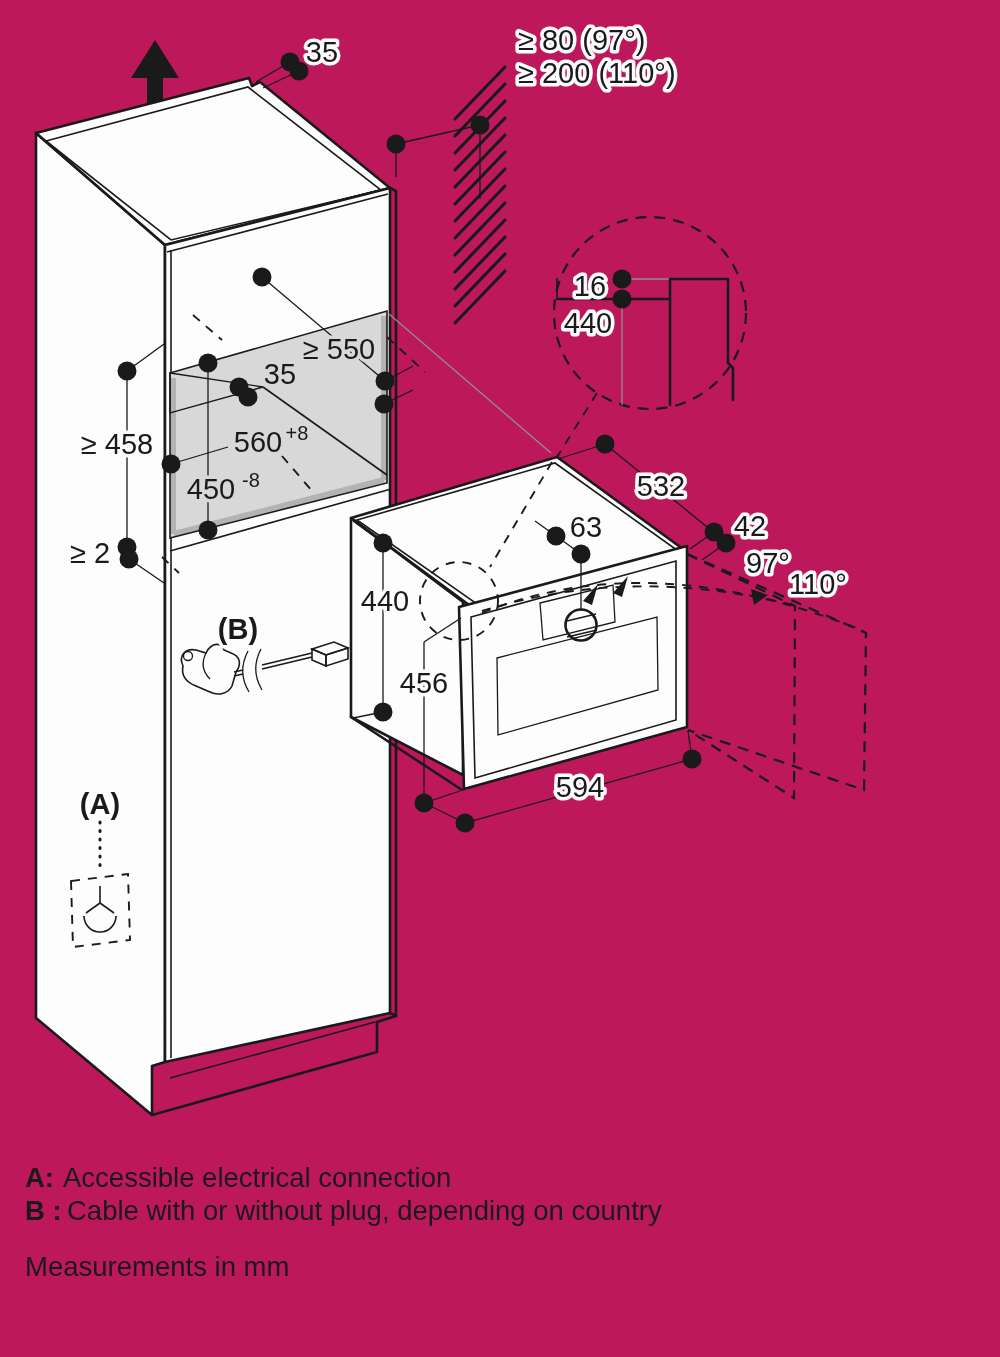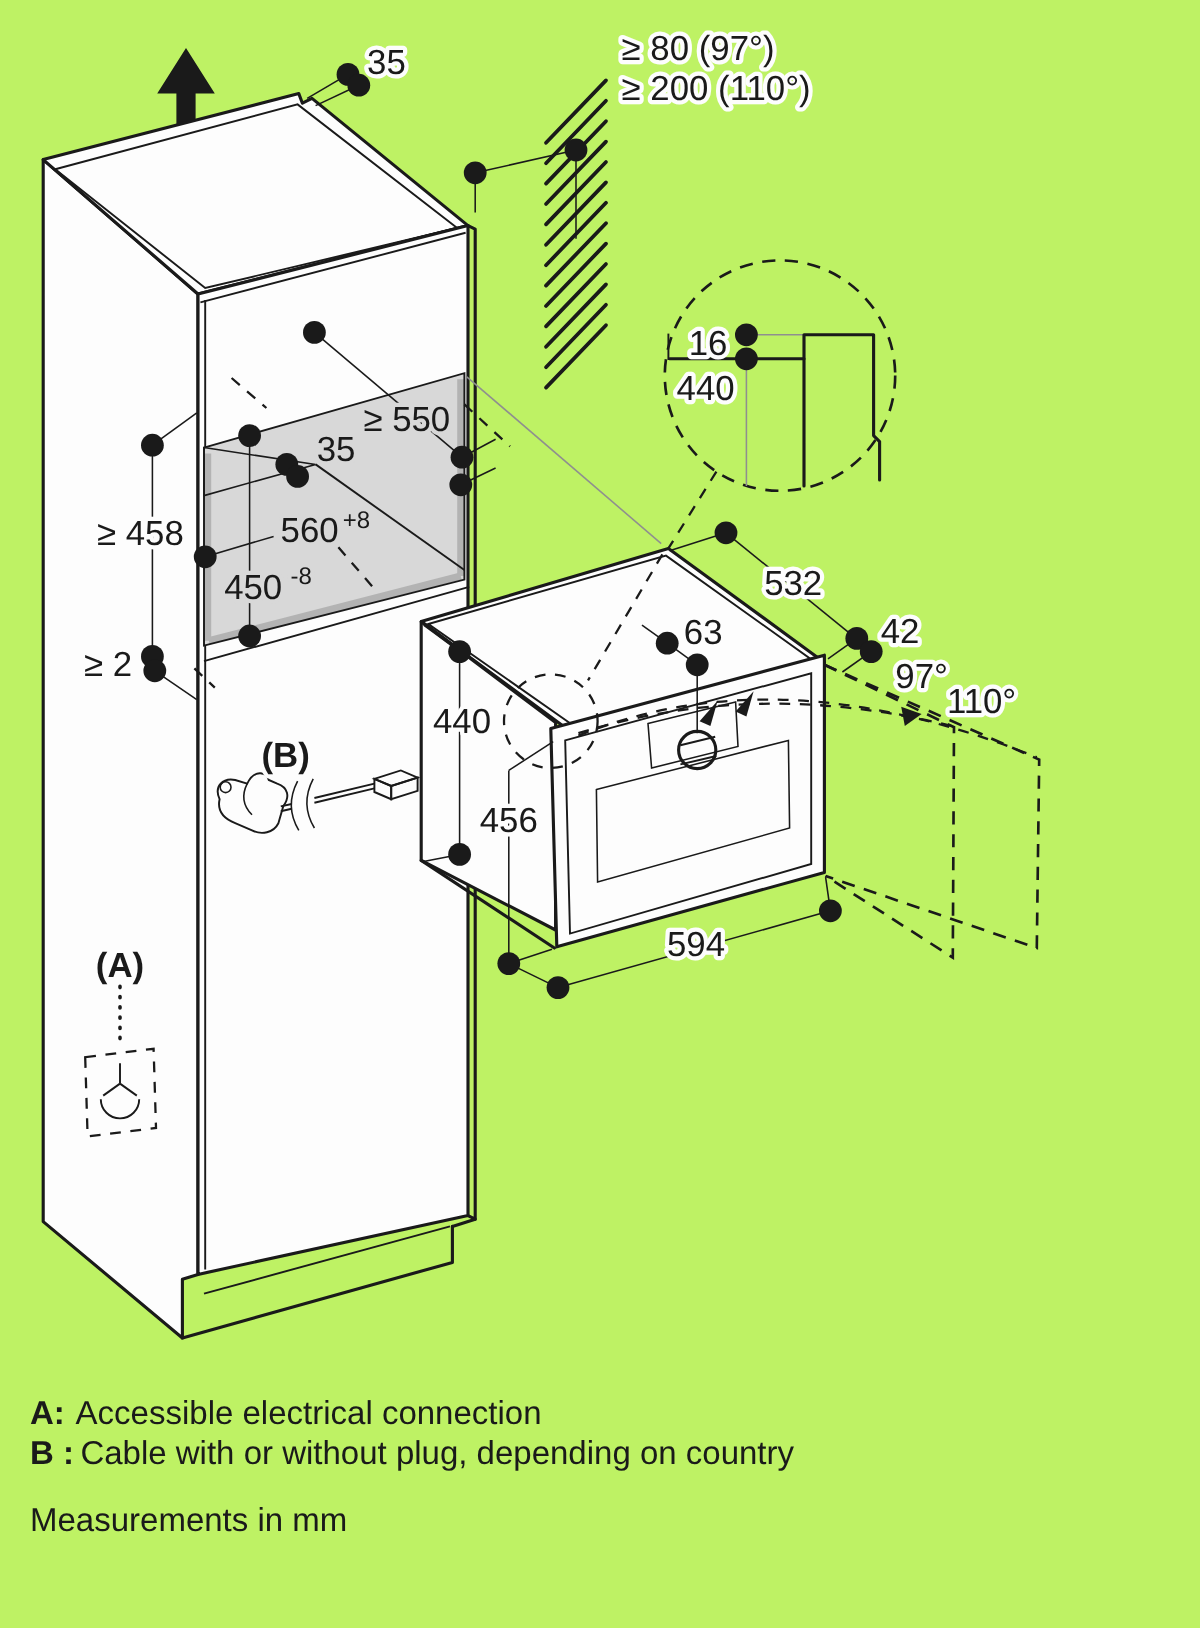--- a/index.html
+++ b/index.html
@@ -1,16 +1,16 @@
 <!DOCTYPE html>
 <html><head>
 <meta charset="utf-8">
 <style>
   html,body{margin:0;padding:0;background:#fdfdfd;}
-  .page{position:relative;width:1000px;height:1357px;background:#bef264;font-family:"Liberation Sans",sans-serif;}
+  .page{position:relative;width:1000px;height:1357px;background:#be185d;font-family:"Liberation Sans",sans-serif;}
   svg{display:block}
   
   .ln{stroke:#1a1a1a;stroke-width:2.6;fill:none;stroke-linejoin:round;stroke-linecap:round;}
   .lnthin{stroke:#1a1a1a;stroke-width:1.6;fill:none;}
   .lnhair{stroke:#1a1a1a;stroke-width:1.3;fill:none;}
   .lncon{stroke:#8f8f8f;stroke-width:1.3;fill:none;}
   .wfill{fill:#fdfdfd;}
   .dash{stroke:#1a1a1a;stroke-width:2.2;fill:none;stroke-dasharray:11 8;stroke-linecap:butt;}
   .dashthin{stroke:#1a1a1a;stroke-width:1.9;fill:none;stroke-dasharray:9 8;}
   .dot{fill:#1a1a1a;stroke:none;}

